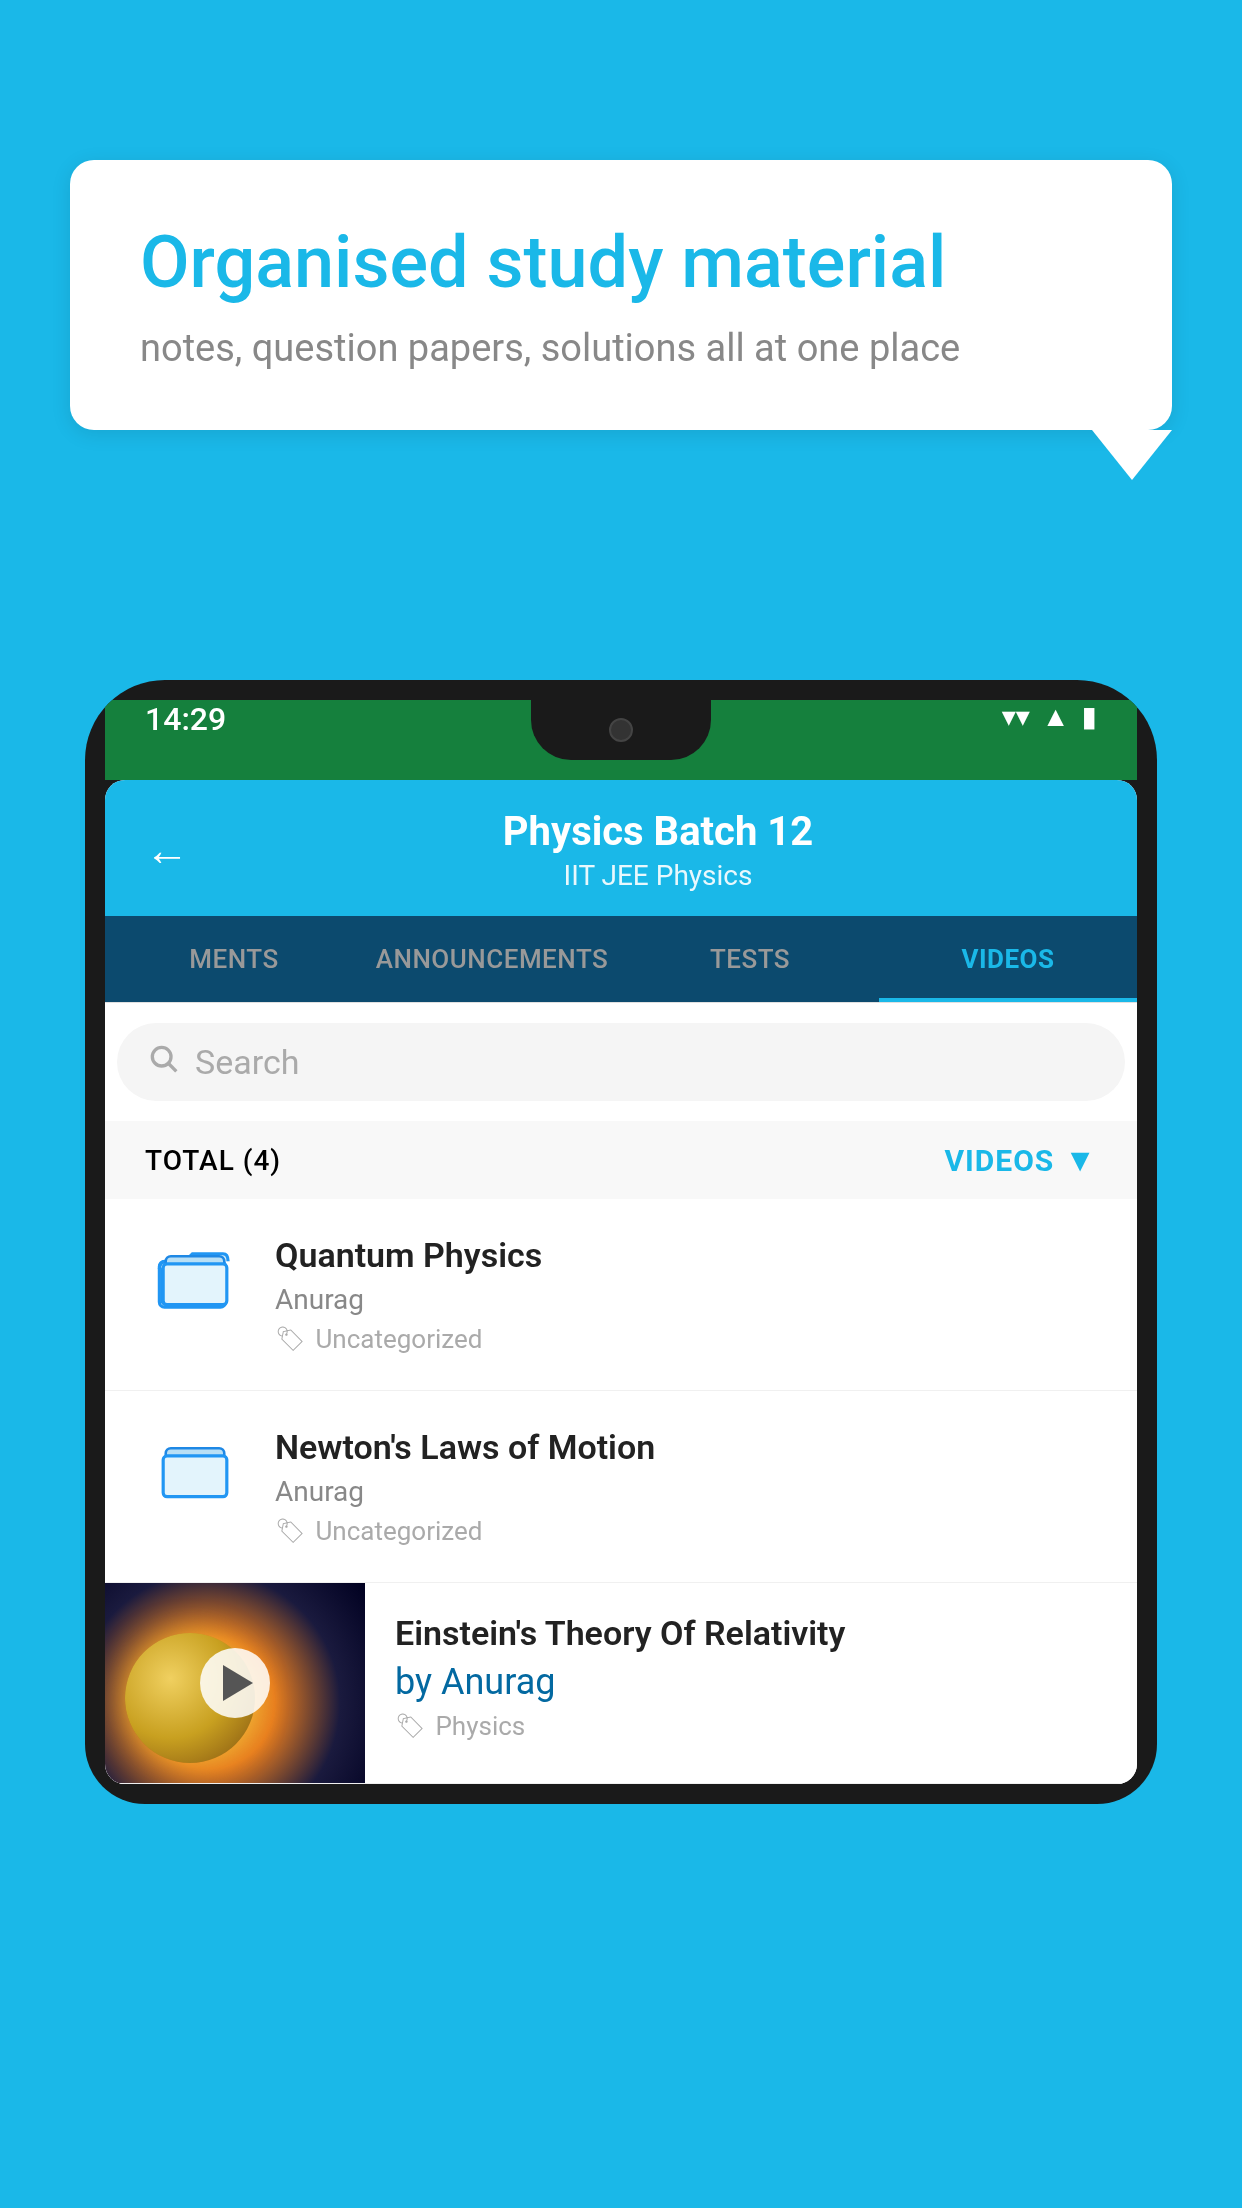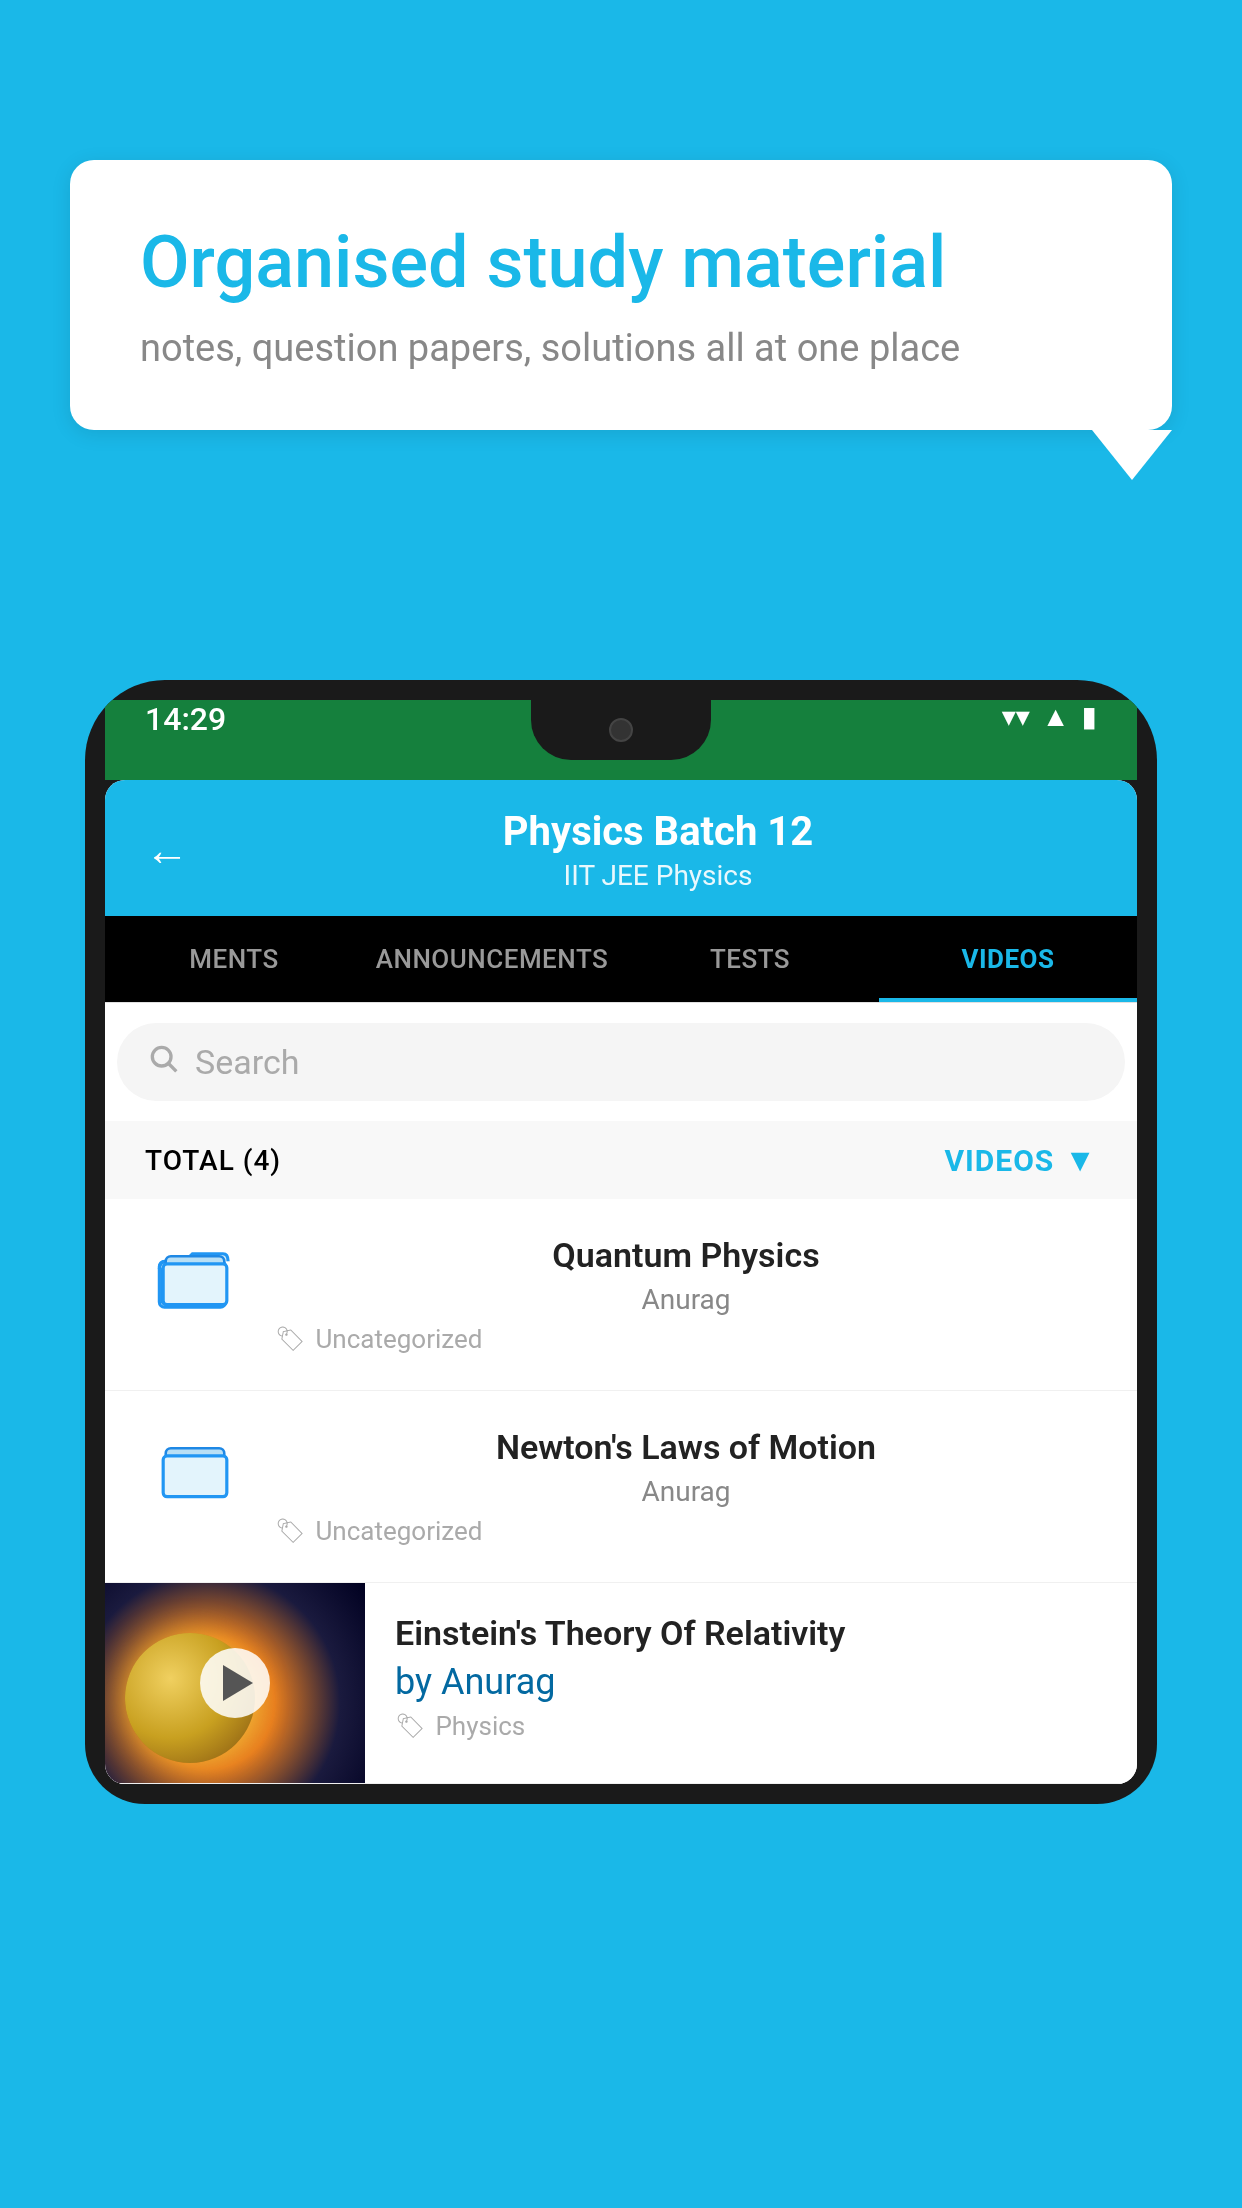--- a/index.html
+++ b/index.html
@@ -157,21 +157,21 @@
     }
 
     .header-subtitle {
       color: rgba(255,255,255,0.9);
       font-size: 28px;
       margin-top: 4px;
     }
 
     
     .tabs-bar {
-      background: #000000;
+      background: #0c4a6e;
       display: flex;
       border-bottom: 1px solid #e0e0e0;
     }
 
     .tab-item {
       flex: 1;
       text-align: center;
       padding: 28px 10px;
       font-size: 26px;
       color: #999;
@@ -257,21 +257,20 @@
     .video-list {
       background: white;
     }
 
     .video-item {
       display: flex;
       align-items: flex-start;
       padding: 36px 40px;
       border-bottom: 1px solid #f0f0f0;
       gap: 30px;
-      text-align: center;
     }
 
     .folder-icon-container {
       width: 100px;
       flex-shrink: 0;
       display: flex;
       align-items: center;
       justify-content: center;
       padding-top: 6px;
     }

